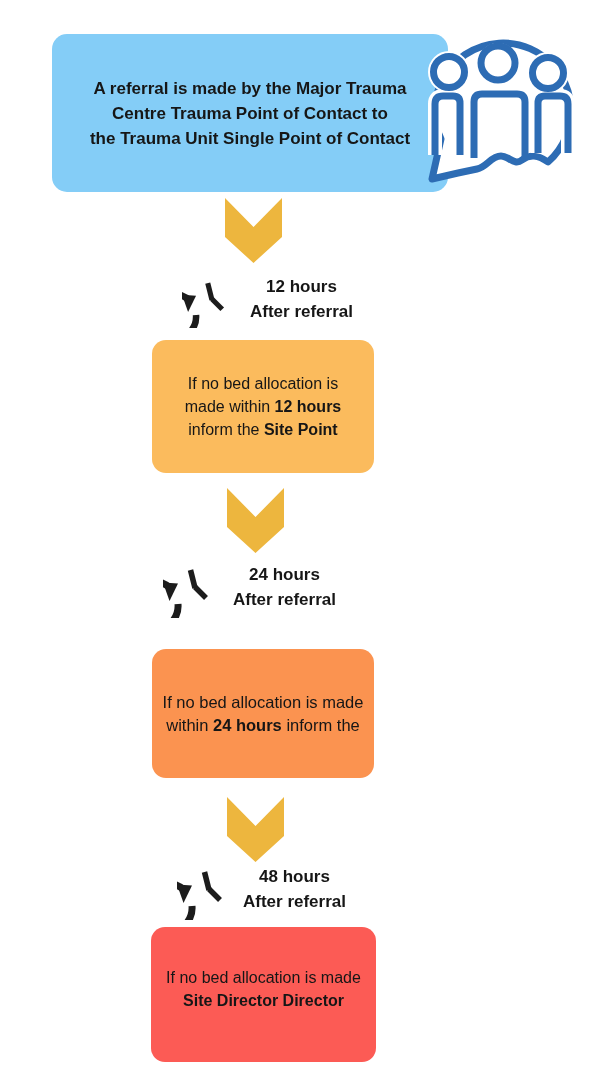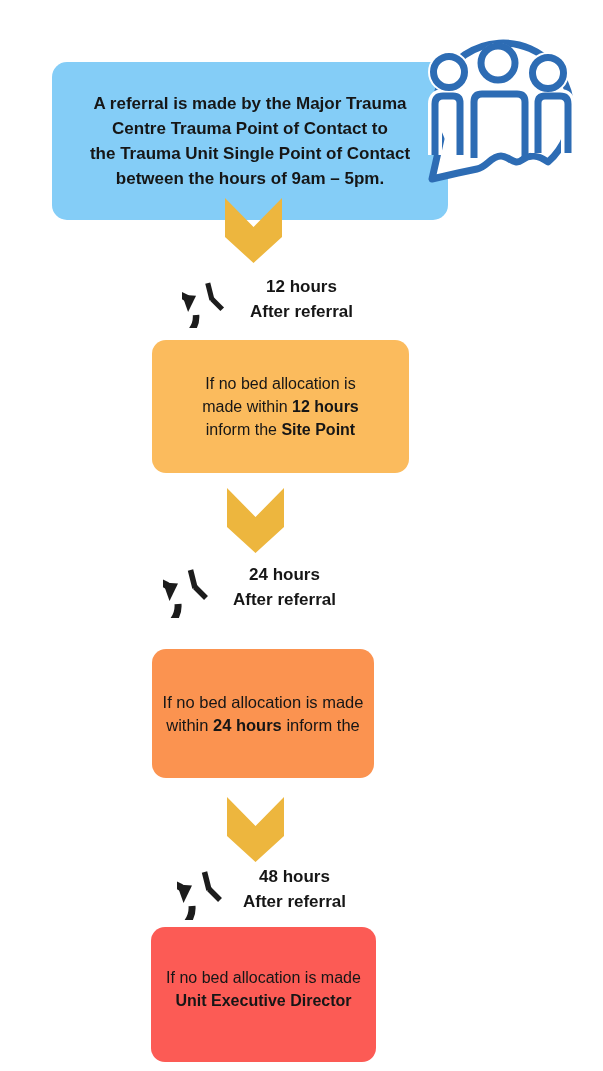--- a/index.html
+++ b/index.html
@@ -7,21 +7,21 @@
   .canvas{
     position:relative;width:603px;height:1071px;background:var(--page_bg,#fff);
     font-family:"Liberation Sans","DejaVu Sans",sans-serif;color:var(--text,#161616);
     overflow:hidden;
   }
   .abs{position:absolute;}
 
   
   .referral-box{
     left:52px;top:34px;width:396px;height:158px;border-radius:15px;
-    background:var(--referral_box_bg);display:flex;align-items:center;justify-content:center;margin-top:28px;
+    background:var(--referral_box_bg);display:flex;align-items:center;justify-content:center;
   }
   .referral-text{font-weight:bold;font-size:17px;line-height:25px;text-align:center;width:100%;}
 
   
   .people-icon{left:428px;top:28px;width:150px;height:170px;}
   .bubble{stroke:var(--icon_blue);fill:#fff;stroke-width:7;stroke-linejoin:round;}
   .halo{stroke:#fff;fill:none;}
   .halo-fill{stroke:#fff;fill:#fff;}
   .pline{stroke:var(--icon_blue);fill:none;stroke-width:7;}
   .phead{stroke:var(--icon_blue);fill:#fff;stroke-width:7;}
@@ -37,38 +37,37 @@
   .row2{left:163px;top:556px;gap:8px;}
   .row3{left:177px;top:858px;gap:4px;}
   .clock{width:58px;height:58px;flex:0 0 auto;}
   .row2 .clock,.row3 .clock{width:62px;height:62px;}
   .clk{stroke:var(--clock_black);fill:none;}
   .clkf{fill:var(--clock_black);}
   .clock-label{font-weight:bold;font-size:17px;line-height:25px;text-align:center;white-space:nowrap;}
 
   
   .step-box{border-radius:14px;display:flex;align-items:center;justify-content:center;text-align:center;}
-  .box1{left:152px;top:340px;width:257px;height:133px;background:var(--step1_bg);font-size:16px;line-height:23px;}
+  .box1{left:152px;top:340px;width:222px;height:133px;background:var(--step1_bg);font-size:16px;line-height:23px;}
   .box2{left:152px;top:649px;width:222px;height:129px;background:var(--step2_bg);font-size:16.5px;line-height:23px;}
   .box3{left:151px;top:927px;width:225px;height:135px;background:var(--step3_bg);font-size:16px;line-height:23px;}
   .box3 .box-text{margin-top:-12px;}
   .b{font-weight:bold;}
   .box-text{width:100%;}
 </style>
 </head>
 <body>
 
 <div class="canvas">
 
   <div class="referral-box abs">
     <div class="referral-text">
         <div>A referral is made by the Major Trauma</div>
         <div>Centre Trauma Point of Contact to</div>
         <div>the Trauma Unit Single Point of Contact</div>
-        <div>between the hours of 9am – 5pm.</div>
       </div>
   </div>
 
   <svg class="people-icon abs" viewBox="0 0 150 170">
 
     <path class="bubble" d="M7,85
       A68,68 0 1 1 120,134
       C110,127 102,126 94,132
       C86,138 81,128 73,128
       C63,128 59,139 49,141
@@ -152,17 +151,17 @@
     </svg>
     <div class="clock-label">
       <div>48 hours</div>
       <div>After referral</div>
     </div>
   </div>
 
   <div class="step-box abs box3">
     <div class="box-text">
         <div><span>If no bed allocation is made</span></div>
-        <div><span class="b">Unit Executive Director</span></div>
+        <div><span class="b">Site Director Director</span></div>
       </div>
   </div>
 
 </div>
 
 </body></html>

